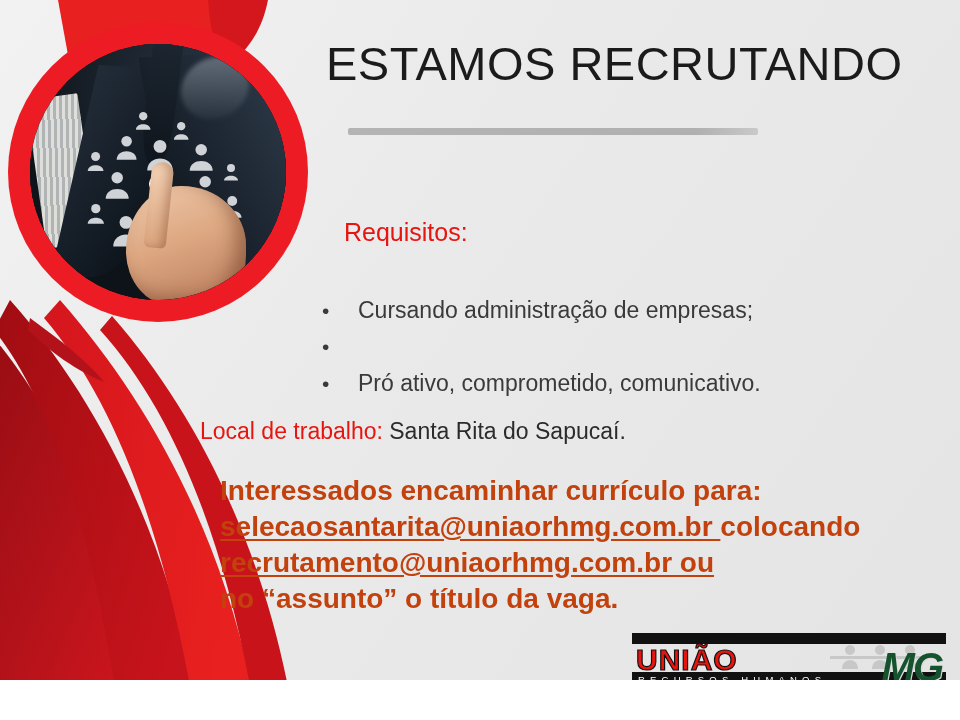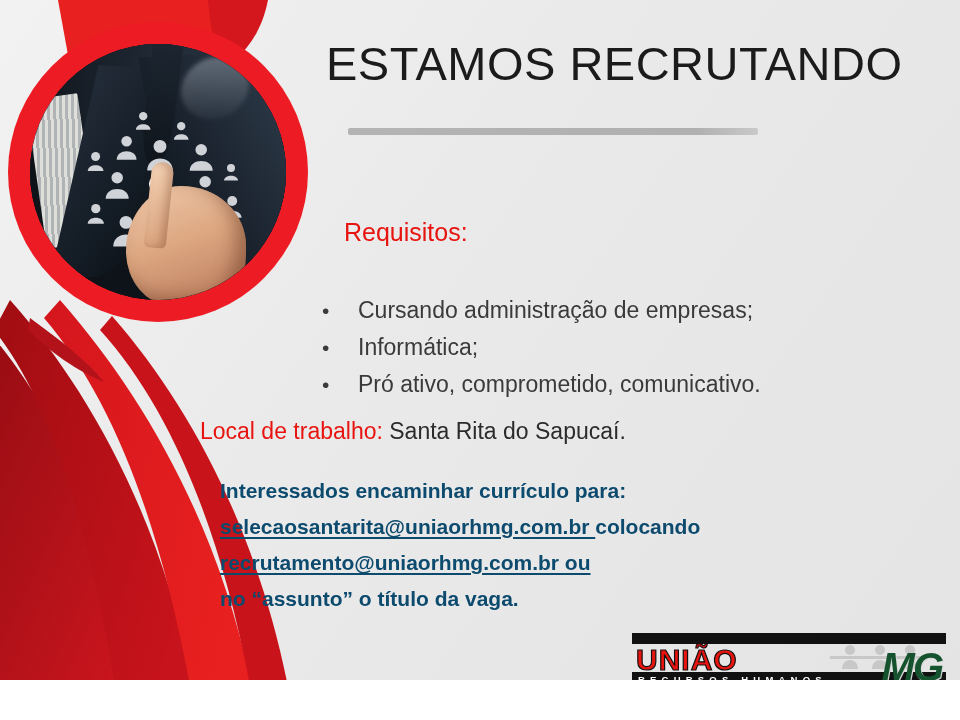--- a/index.html
+++ b/index.html
@@ -197,23 +197,23 @@
     white-space: nowrap;
   }
   .local .lbl { color: #e8140f; }
   .local .val { color: #2b2b2b; }
 
   
   .contact {
     position: absolute;
     left: 220px;
     top: 473px;
-    font-size: 21px;
+    font-size: 28px;
     font-weight: bold;
-    color: #0c4a6e;
+    color: #c2410c;
     line-height: 36px;
   }
   .contact .u { text-decoration: underline; text-underline-offset: 3px; }
   .contact .ln { white-space: nowrap; display: block; }
 
   
   .logo {
     position: absolute;
     left: 632px;
     top: 633px;
@@ -238,21 +238,21 @@
     color: #e8140f;
     letter-spacing: 1px;
     line-height: 42px;
     -webkit-text-stroke: 1.2px #111111;
     z-index: 3;
   }
   .logo .rh {
     position: absolute;
     left: 6px; bottom: 10px;
     font-size: 9.5px;
-    font-weight: bold;
+    font-weight: normal;
     color: #ffffff;
     letter-spacing: 5.2px;
     z-index: 4;
     line-height: 11px;
   }
   .logo .mg {
     position: absolute;
     right: 4px; top: 14px;
     font-size: 40px;
     font-weight: bold;
@@ -390,21 +390,20 @@
 
   <div class="requisitos">Requisitos:</div>
 
   <ul class="bullets">
     <li>
       <span class="dot">•</span>
       <span>Cursando administração de empresas;</span>
     </li>
     <li>
       <span class="dot">•</span>
-      <span>Informática;</span>
     </li>
     <li>
       <span class="dot">•</span>
       <span>Pró ativo, comprometido, comunicativo.</span>
     </li>
   </ul>
 
   <div class="local">
     <span class="lbl">Local de trabalho:</span>
     <span class="val">Santa Rita do Sapucaí.</span>

